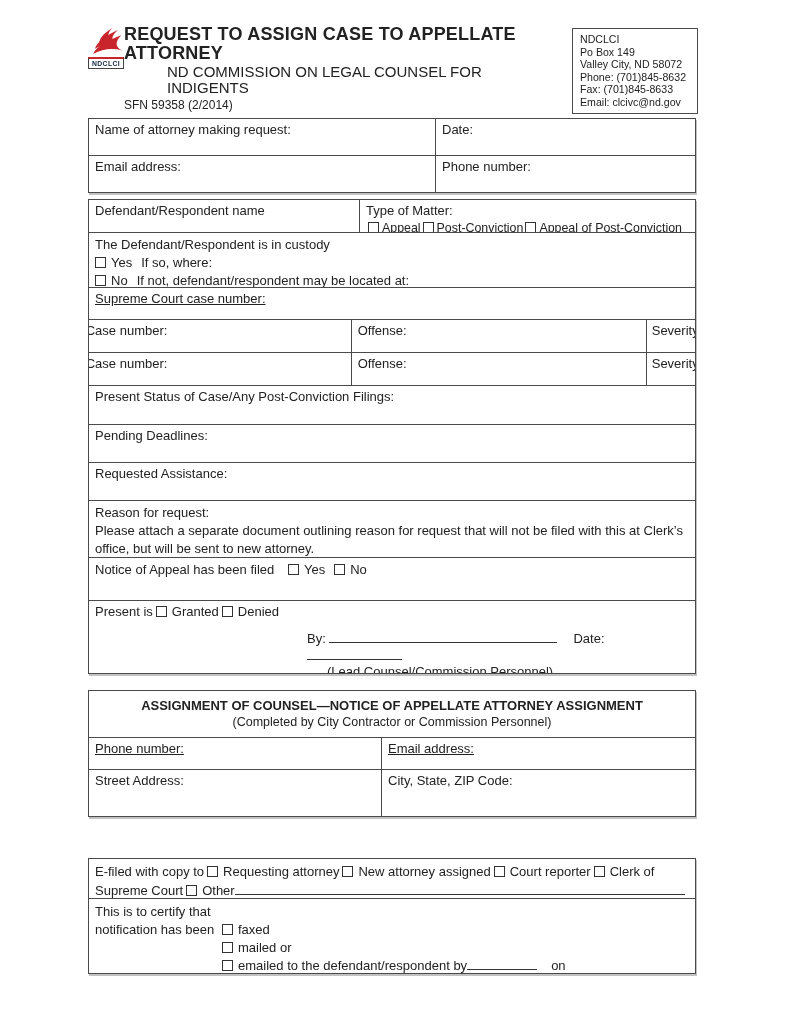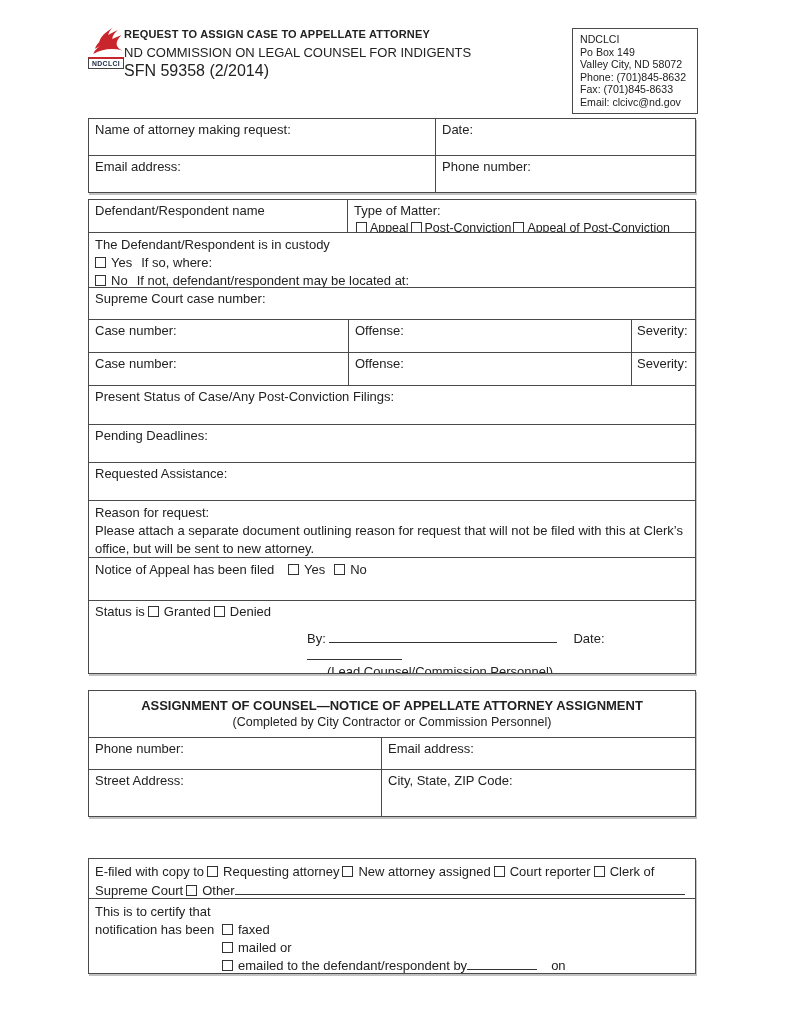--- a/index.html
+++ b/index.html
@@ -12,23 +12,23 @@
 
   
   .logo{position:absolute;left:88px;top:27px;width:36px;}
   .logo svg{display:block;margin-left:1px;}
   .logo-badge{
     width:36px;height:12px;border:1px solid #444;border-top:2px solid #c9252c;
     background:#fff;color:#16243f;font-weight:bold;font-size:6.8px;
     letter-spacing:.4px;text-align:center;line-height:9px;
   }
   .title-block{position:absolute;left:124px;top:25px;width:440px;}
-  .page-title{font-size:11px;font-weight:bold;line-height:19px;letter-spacing:.2px;}
-  .page-subtitle{font-size:13px;line-height:16px;margin-top:1px;}
-  .form-number{font-size:16px;line-height:15px;margin-top:2px;}
+  .page-title{font-size:18px;font-weight:bold;line-height:19px;letter-spacing:.2px;}
+  .page-subtitle{font-size:15px;line-height:16px;margin-top:1px;margin-left:43px;}
+  .form-number{font-size:12px;line-height:15px;margin-top:2px;}
   .address-box{
     position:absolute;left:572px;top:28px;width:126px;
     border:1px solid #4a4a4a;padding:4px 7px;font-size:10.6px;line-height:12.6px;
   }
 
   
   .tbl{position:absolute;left:88px;width:608px;border:1px solid #4a4a4a;background:#fff;
        box-shadow:1px 2px 0 rgba(120,120,120,.45);}
   #t1{top:118px;} #t2{top:199px;} #t3{top:690px;} #t4{top:858px;}
   .row{display:flex;border-bottom:1px solid #4a4a4a;overflow:hidden;justify-content:center;}
@@ -36,22 +36,22 @@
   .cell{padding:3px 6px;line-height:16px;}
   .cell + .cell{border-left:1px solid #4a4a4a;}
   .grow{flex:1 1 auto;}
 
   
   .cb{display:inline-block;width:11px;height:11px;border:1px solid #333;background:#fff;
       vertical-align:-1px;margin:0 5px 0 3px;flex:0 0 auto;}
   .bl{display:inline-block;border-bottom:1px solid #333;height:13px;vertical-align:baseline;}
 
   
-  .h37{height:37px;} .h36{height:36px;} .h33{height:33px;} .h55{height:55px;}
-  .h32{height:32px;} .h39{height:39px;} .h38{height:38px;} .h57{height:57px;}
+  .h37{height:37px;} .h36{height:36px;} .h33{height:33px;gap:12px;} .h55{height:55px;}
+  .h32{height:32px;text-decoration:underline;} .h39{height:39px;} .h38{height:38px;} .h57{height:57px;}
   .h43{height:43px;} .h72{height:72px;} .h47{height:47px;} .h46{height:46px;}
   .h40{height:40px;} .h74{height:74px;}
 
   .matter-line{font-size:12.4px;margin-top:1px;white-space:nowrap;}
   .matter-line .cb{margin:0 3px 0 2px;}
   .multi p{margin:0;line-height:18px;}
   .lbl-190{display:inline-block;width:190px;}
   .yes-gap{margin-left:9px;}
   .ynrow p{margin:0;line-height:18px;}
   .yn-yes{margin-right:6px;}
@@ -197,21 +197,21 @@
 
     <div class="row h43">
       <div class="cell grow ynrow">
         <p><span class="lbl-190">Notice of Appeal has been filed</span><span class="cb"></span><span class="yn-yes">Yes</span><span class="cb"></span><span>No</span>
         </p>
       </div>
     </div>
 
     <div class="row h72">
       <div class="cell grow">
-        <div><span>Status is</span><span class="cb"></span><span>Granted</span><span class="cb"></span><span>Denied</span>
+        <div><span>Present is</span><span class="cb"></span><span>Granted</span><span class="cb"></span><span>Denied</span>
         </div>
         <div class="byline"><span>By:</span>
           <span class="bl" style="width:228px"></span><span style="margin-left:16px">Date:</span>
           <span class="bl" style="width:95px"></span>
         </div>
         <div class="bycaption">(Lead Counsel/Commission Personnel)</div>
       </div>
     </div>
   </div>
 

